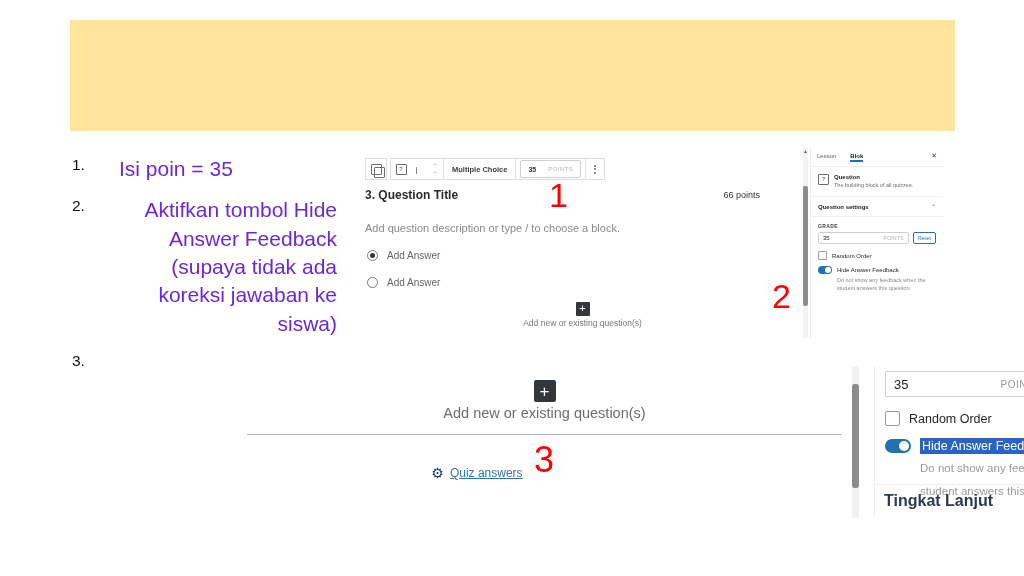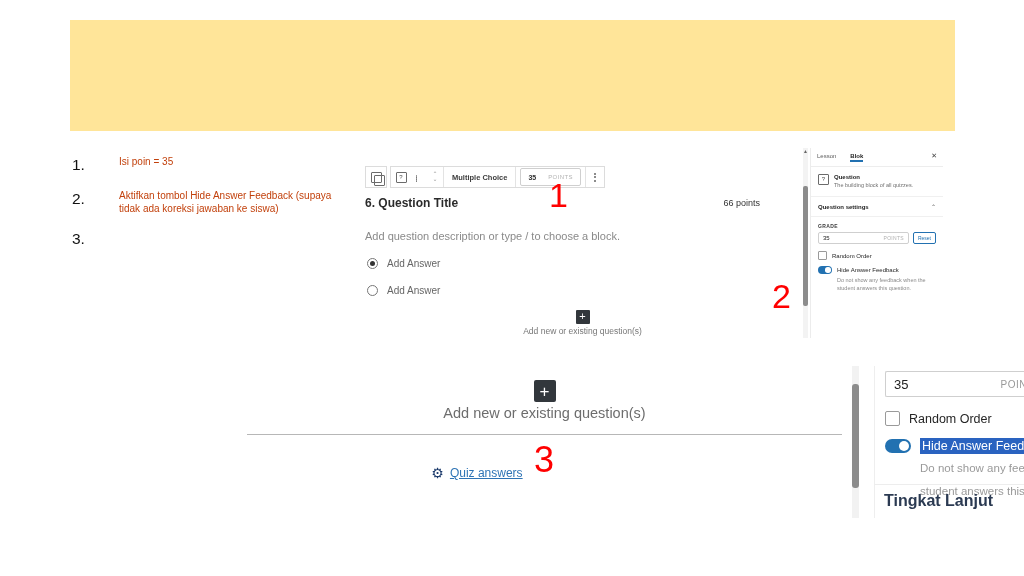--- a/index.html
+++ b/index.html
@@ -19,25 +19,25 @@
   .title-text{
     position:absolute;left:78px;top:44px;
     font-size:41px;line-height:1.15;font-weight:400;color:#0d0d0d;
     letter-spacing:-0.2px;white-space:nowrap;
   }
 
   
   .steps{position:absolute;left:72px;top:155px;width:265px;}
   .step{display:flex;margin-bottom:13px;}
   .step-num{width:47px;flex:0 0 47px;font-size:15.5px;color:#111;line-height:1.35;}
-  .step-txt{font-size:10px;color:#c2410c;line-height:1.35;}
+  .step-txt{font-size:21px;color:#6d28d9;line-height:1.35;text-align:right;}
 
   
   .shot-main{
-    position:absolute;left:360px;top:156px;width:445px;height:190px;
+    position:absolute;left:360px;top:148px;width:445px;height:190px;
     background:#ffffff;
   }
   .toolbar{
     position:absolute;left:5px;top:10px;display:flex;align-items:stretch;height:22px;
   }
   .tb-group{
     border:1px solid #dcdcdc;background:#fff;display:flex;align-items:center;height:100%;
     box-sizing:border-box;
   }
   .tb-group + .tb-group{margin-left:3px;}
@@ -269,21 +269,21 @@
         </div>
         <div class="tb-sep"></div>
         <div class="tb-kebab">
             <i></i>
             <i></i>
             <i></i>
           </div>
       </div>
     </div>
 
-    <div class="q-title">6. Question Title</div>
+    <div class="q-title">3. Question Title</div>
     <div class="q-points">66 points</div>
     <div class="q-desc">Add question description or type / to choose a block.</div>
 
     <div class="answer a1">
       <span class="radio on"></span>
       <span class="answer-label">Add Answer</span>
     </div>
     <div class="answer a2">
       <span class="radio"></span>
       <span class="answer-label">Add Answer</span>

